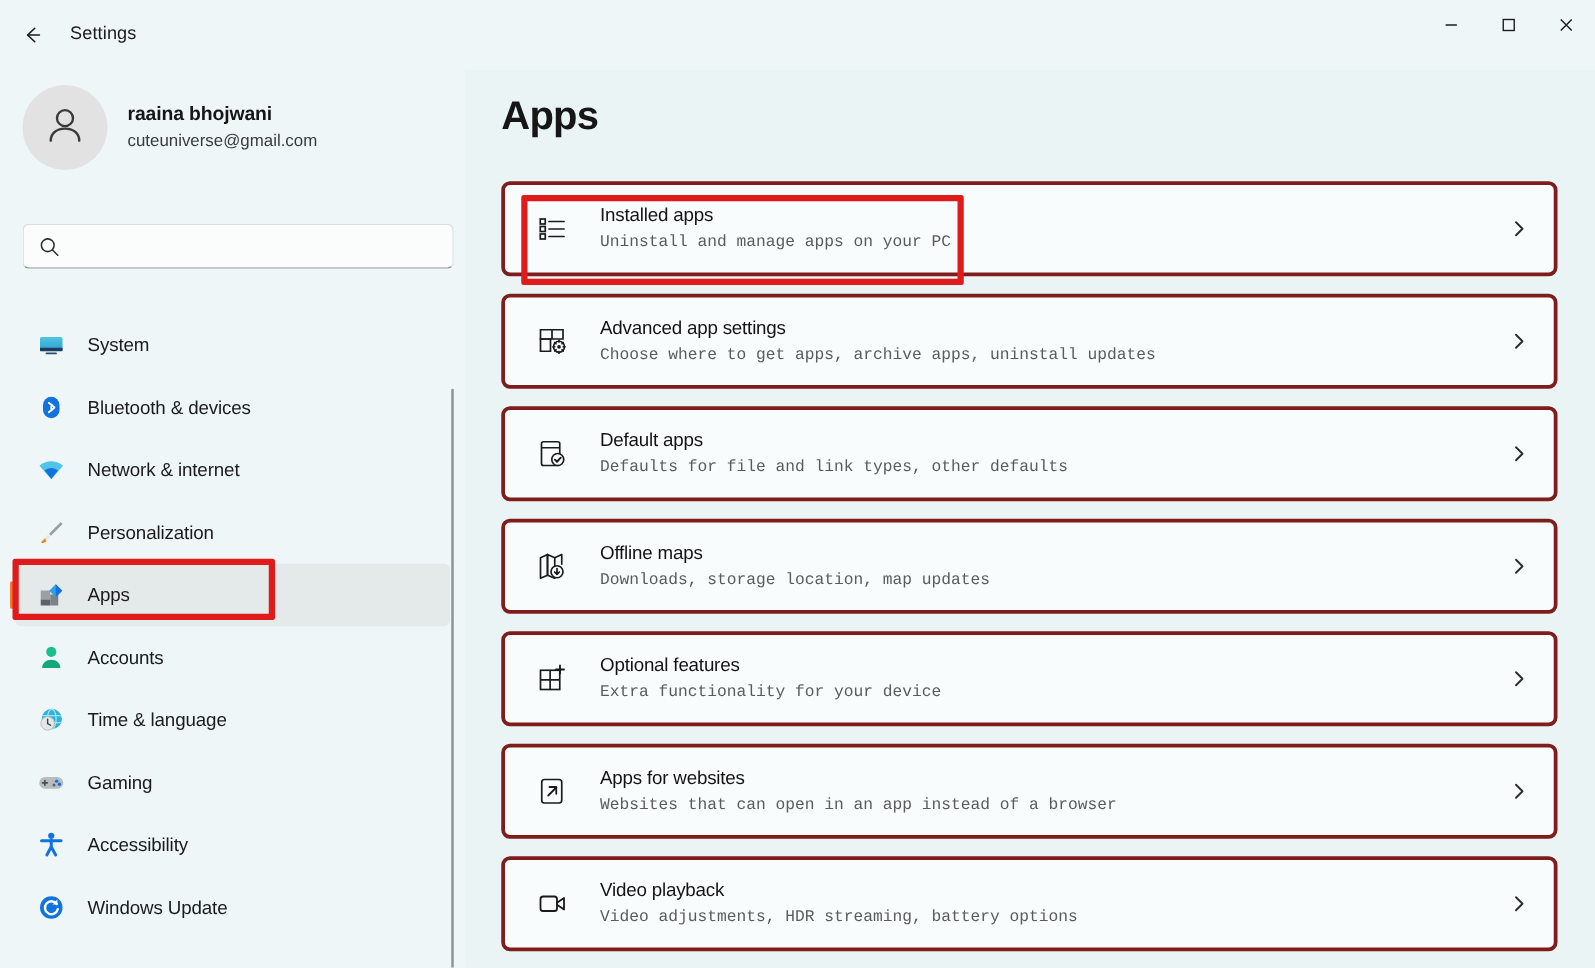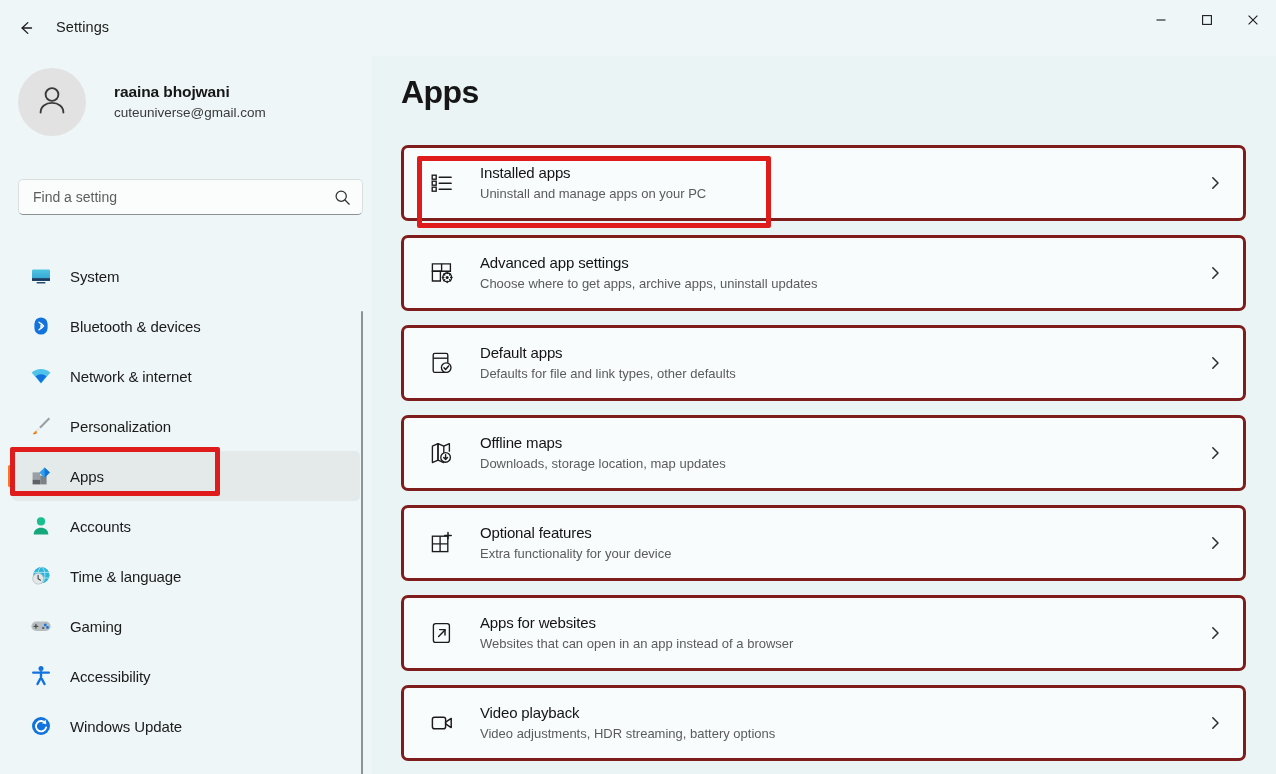--- a/index.html
+++ b/index.html
@@ -54,21 +54,21 @@
   .account {
     position: absolute; left: 18px; top: 12px;
     display: flex; align-items: center;
   }
   .avatar {
     width: 68px; height: 68px; border-radius: 50%;
     background: #e2e2e2;
     display: flex; align-items: center; justify-content: center;
     flex: none;
   }
-  .acct-text { margin-left: 28px; }
+  .acct-text { margin-left: 16px; }
   .acct-name {
     font-size: 15.5px; font-weight: bold; color: #161616;
     line-height: 20px; letter-spacing: -.1px;
   }
   .acct-mail {
     font-size: 13.5px; color: #3a3a3a;
     line-height: 19px; margin-top: 1px;
   }
 
   .searchbox {
@@ -162,21 +162,21 @@
     display: flex; align-items: center; justify-content: center;
     margin-right: 22px;
   }
   .card-text { flex: 1; }
   .card-title {
     font-size: 15px; color: #141414;
     letter-spacing: -.15px; line-height: 20px;
   }
   .card-sub {
     font-size: 13px; color: #5b5b5b;
-    line-height: 18px; margin-top: 2px;
+    line-height: 18px; margin-top: 2px; font-family: Liberation Mono, monospace;
   }
   .card-chev {
     width: 56px; flex: none;
     display: flex; align-items: center; justify-content: center;
   }
 
   
   .anno {
     position: absolute;
     border: 5px solid #e01b1b;
@@ -239,21 +239,20 @@
           </svg>
         </span>
       </div>
       <div class="acct-text">
         <div class="acct-name">raaina bhojwani</div>
         <div class="acct-mail">cuteuniverse@gmail.com</div>
       </div>
     </div>
 
     <div class="searchbox">
-      <input class="search-input" type="text" placeholder="Find a setting" style="">
       <div class="search-icon">
         <svg width="17" height="17" viewBox="0 0 17 17">
           <circle cx="7.2" cy="7.2" r="5.1" fill="none" stroke="#303030" stroke-width="1.25"></circle>
           <path d="M11 11l4.2 4.2" stroke="#303030" stroke-width="1.25" stroke-linecap="round"></path>
         </svg>
       </div>
     </div>
 
     <div class="navlist">
 

